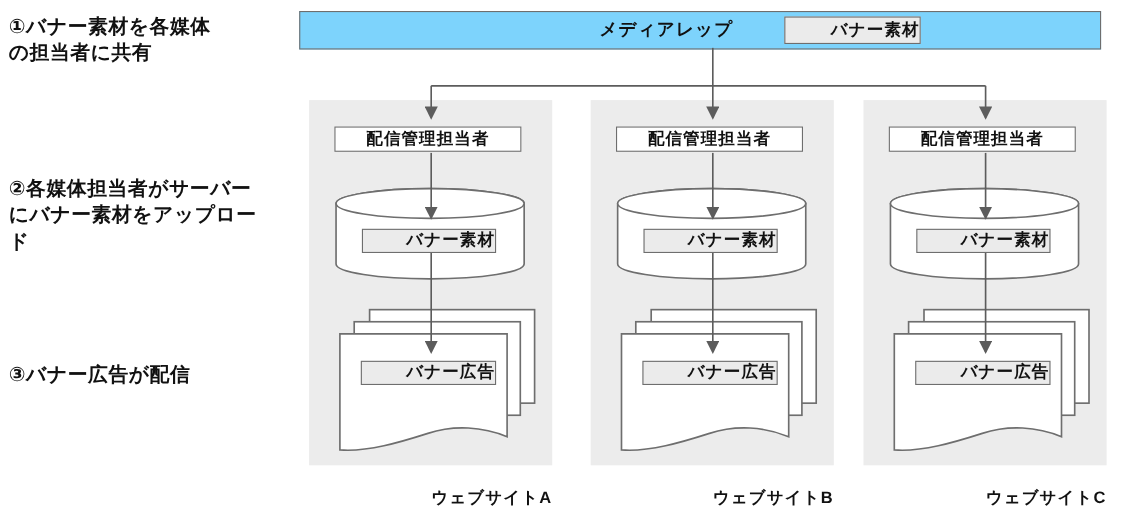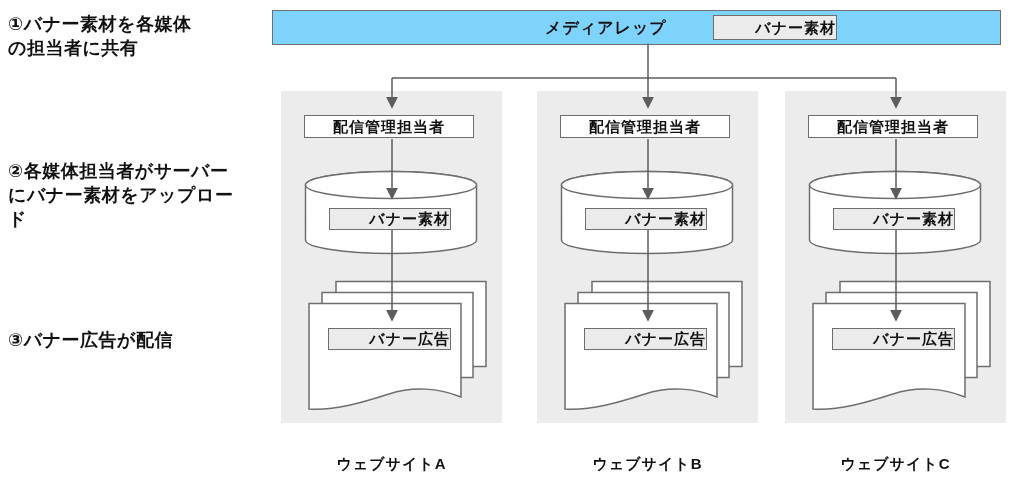--- a/index.html
+++ b/index.html
@@ -35,22 +35,22 @@
   .mgr-box{
     position:absolute;left:23px;top:24px;width:168px;height:21px;
     background:#ffffff;border:1.5px solid #6e6e6e;
     font-size:15px;font-weight:bold;text-align:center;line-height:21px;letter-spacing:1px;
   }
   .cyl{position:absolute;left:23px;top:79px;}
   .srv-chip{left:48px;top:117px;width:120px;height:20px;line-height:20px;}
   .docs{position:absolute;left:26px;top:189px;}
   .ad-chip{left:47px;top:237px;width:121px;height:20px;line-height:20px;}
   .site-label{
-    position:absolute;top:443px;width:221px;text-align:center;
-    font-size:15px;font-weight:bold;letter-spacing:1px;margin-top:12px;
+    position:absolute;top:443px;width:221px;text-align:right;
+    font-size:15px;font-weight:bold;letter-spacing:1px;
   }
   #connector-layer{
     position:absolute;left:0;top:0;width:1024px;height:477px;
     pointer-events:none;z-index:5;
   }
 </style>
 </head>
 <body>
 
 <div id="canvas">

